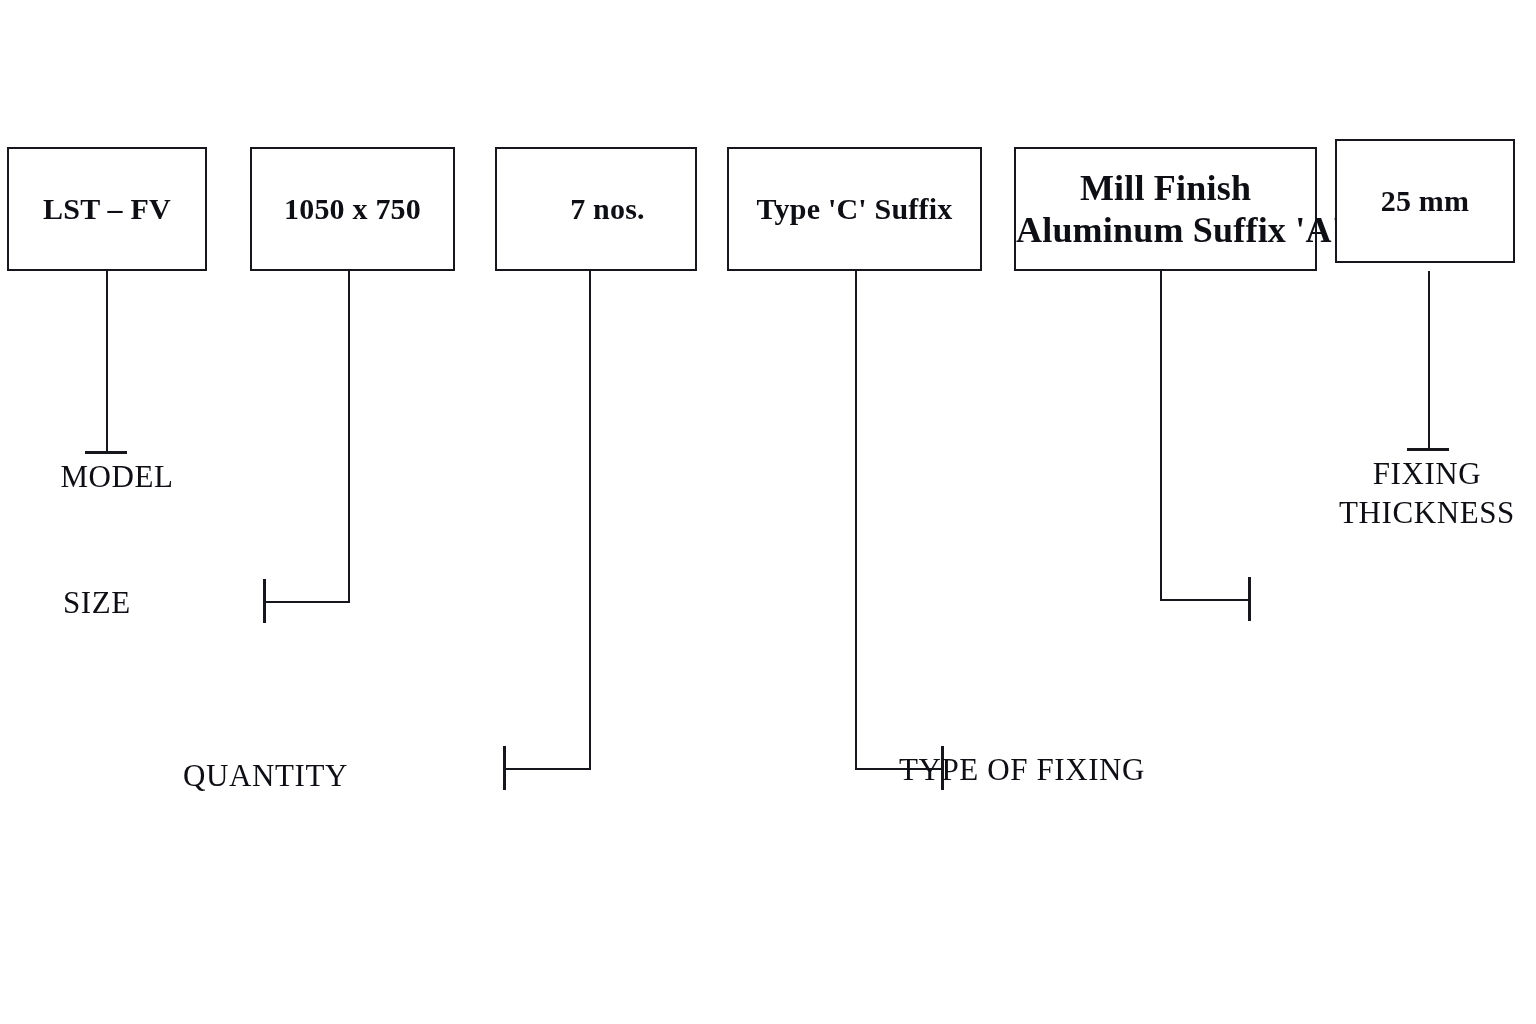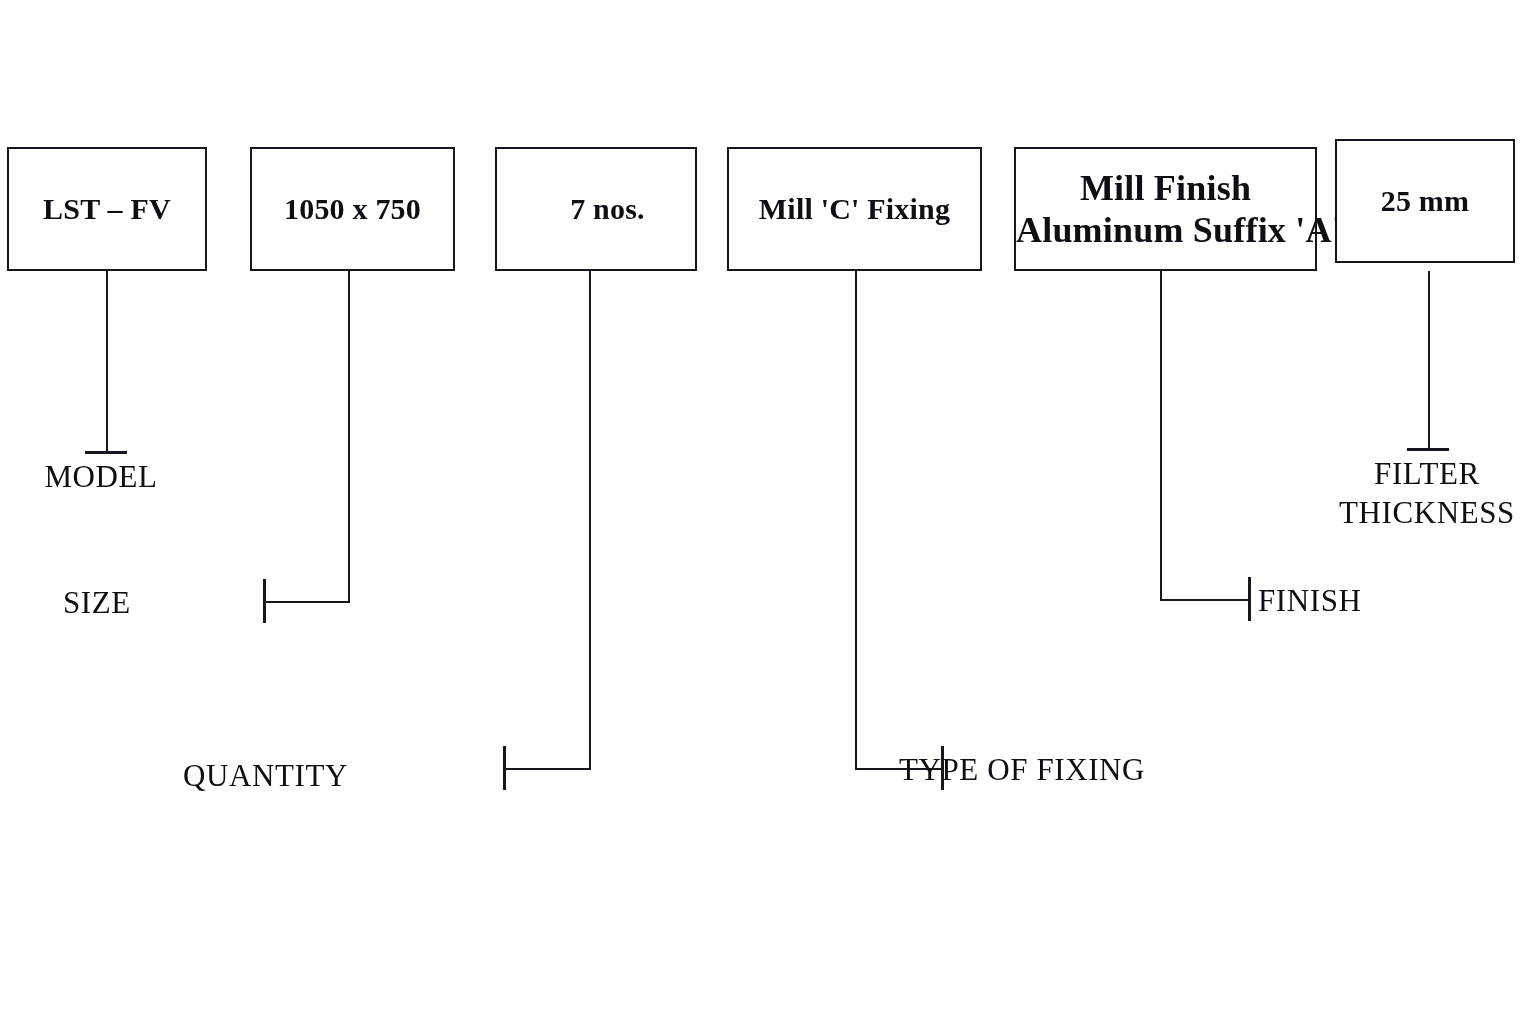--- a/index.html
+++ b/index.html
@@ -97,56 +97,55 @@
 </head>
 <body>
 
 <div id="canvas">
 
   <div class="code-box" style="left:7px; top:147px; width:200px; height:124px;">
     <span class="box-text">LST – FV</span>
   </div>
   <div class="vline" style="left:106px; top:271px; height:181px;"></div>
   <div class="cap-h" style="left:85px; top:451px; width:42px;"></div>
-  <div class="callout center-aligned" style="left:1px; top:457px; width:200px;">MODEL</div>
+  <div class="callout center-aligned" style="left:17px; top:457px; width:200px;">MODEL</div>
 
   <div class="code-box" style="left:250px; top:147px; width:205px; height:124px;">
     <span class="box-text">1050 x 750</span>
   </div>
   <div class="vline" style="left:348px; top:271px; height:331px;"></div>
   <div class="hline" style="left:263px; top:601px; width:87px;"></div>
   <div class="cap-v" style="left:263px; top:579px; height:44px;"></div>
   <div class="callout right-aligned" style="left:63px; top:583px; width:188px;">SIZE</div>
 
   <div class="code-box" style="left:495px; top:147px; width:202px; height:124px;padding-left:23px;">
     <span class="box-text">7 nos.</span>
   </div>
   <div class="vline" style="left:589px; top:271px; height:498px;"></div>
   <div class="hline" style="left:503px; top:768px; width:88px;"></div>
   <div class="cap-v" style="left:503px; top:746px; height:44px;"></div>
   <div class="callout right-aligned" style="left:183px; top:756px; width:308px;">QUANTITY</div>
 
   <div class="code-box" style="left:727px; top:147px; width:255px; height:124px;">
-    <span class="box-text">Mill 'C' Fixing</span>
+    <span class="box-text">Type 'C' Suffix</span>
   </div>
   <div class="vline" style="left:855px; top:271px; height:498px;"></div>
   <div class="hline" style="left:855px; top:768px; width:88px;"></div>
   <div class="cap-v" style="left:941px; top:746px; height:44px;"></div>
   <div class="callout left-aligned" style="left:899px; top:750px; width:420px;">TYPE OF FIXING</div>
 
   <div class="code-box" style="left:1014px; top:147px; width:303px; height:124px; font-size:36px;">
     <span class="box-text">Mill Finish
 Aluminum Suffix 'A'</span>
   </div>
   <div class="vline" style="left:1160px; top:271px; height:329px;"></div>
   <div class="hline" style="left:1160px; top:599px; width:90px;"></div>
   <div class="cap-v" style="left:1248px; top:577px; height:44px;"></div>
-  <div class="callout left-aligned" style="left:1258px; top:581px; width:250px;">FINISH</div>
 
   <div class="code-box" style="left:1335px; top:139px; width:180px; height:124px;">
     <span class="box-text">25 mm</span>
   </div>
   <div class="vline" style="left:1428px; top:271px; height:178px;"></div>
   <div class="cap-h" style="left:1407px; top:448px; width:42px;"></div>
-  <div class="callout center-aligned" style="left:1318px; top:454px; width:218px;">FILTER
+  <div class="callout center-aligned" style="left:1318px; top:454px; width:218px;">FIXING
 THICKNESS</div>
 
 </div>
 
 </body></html>

